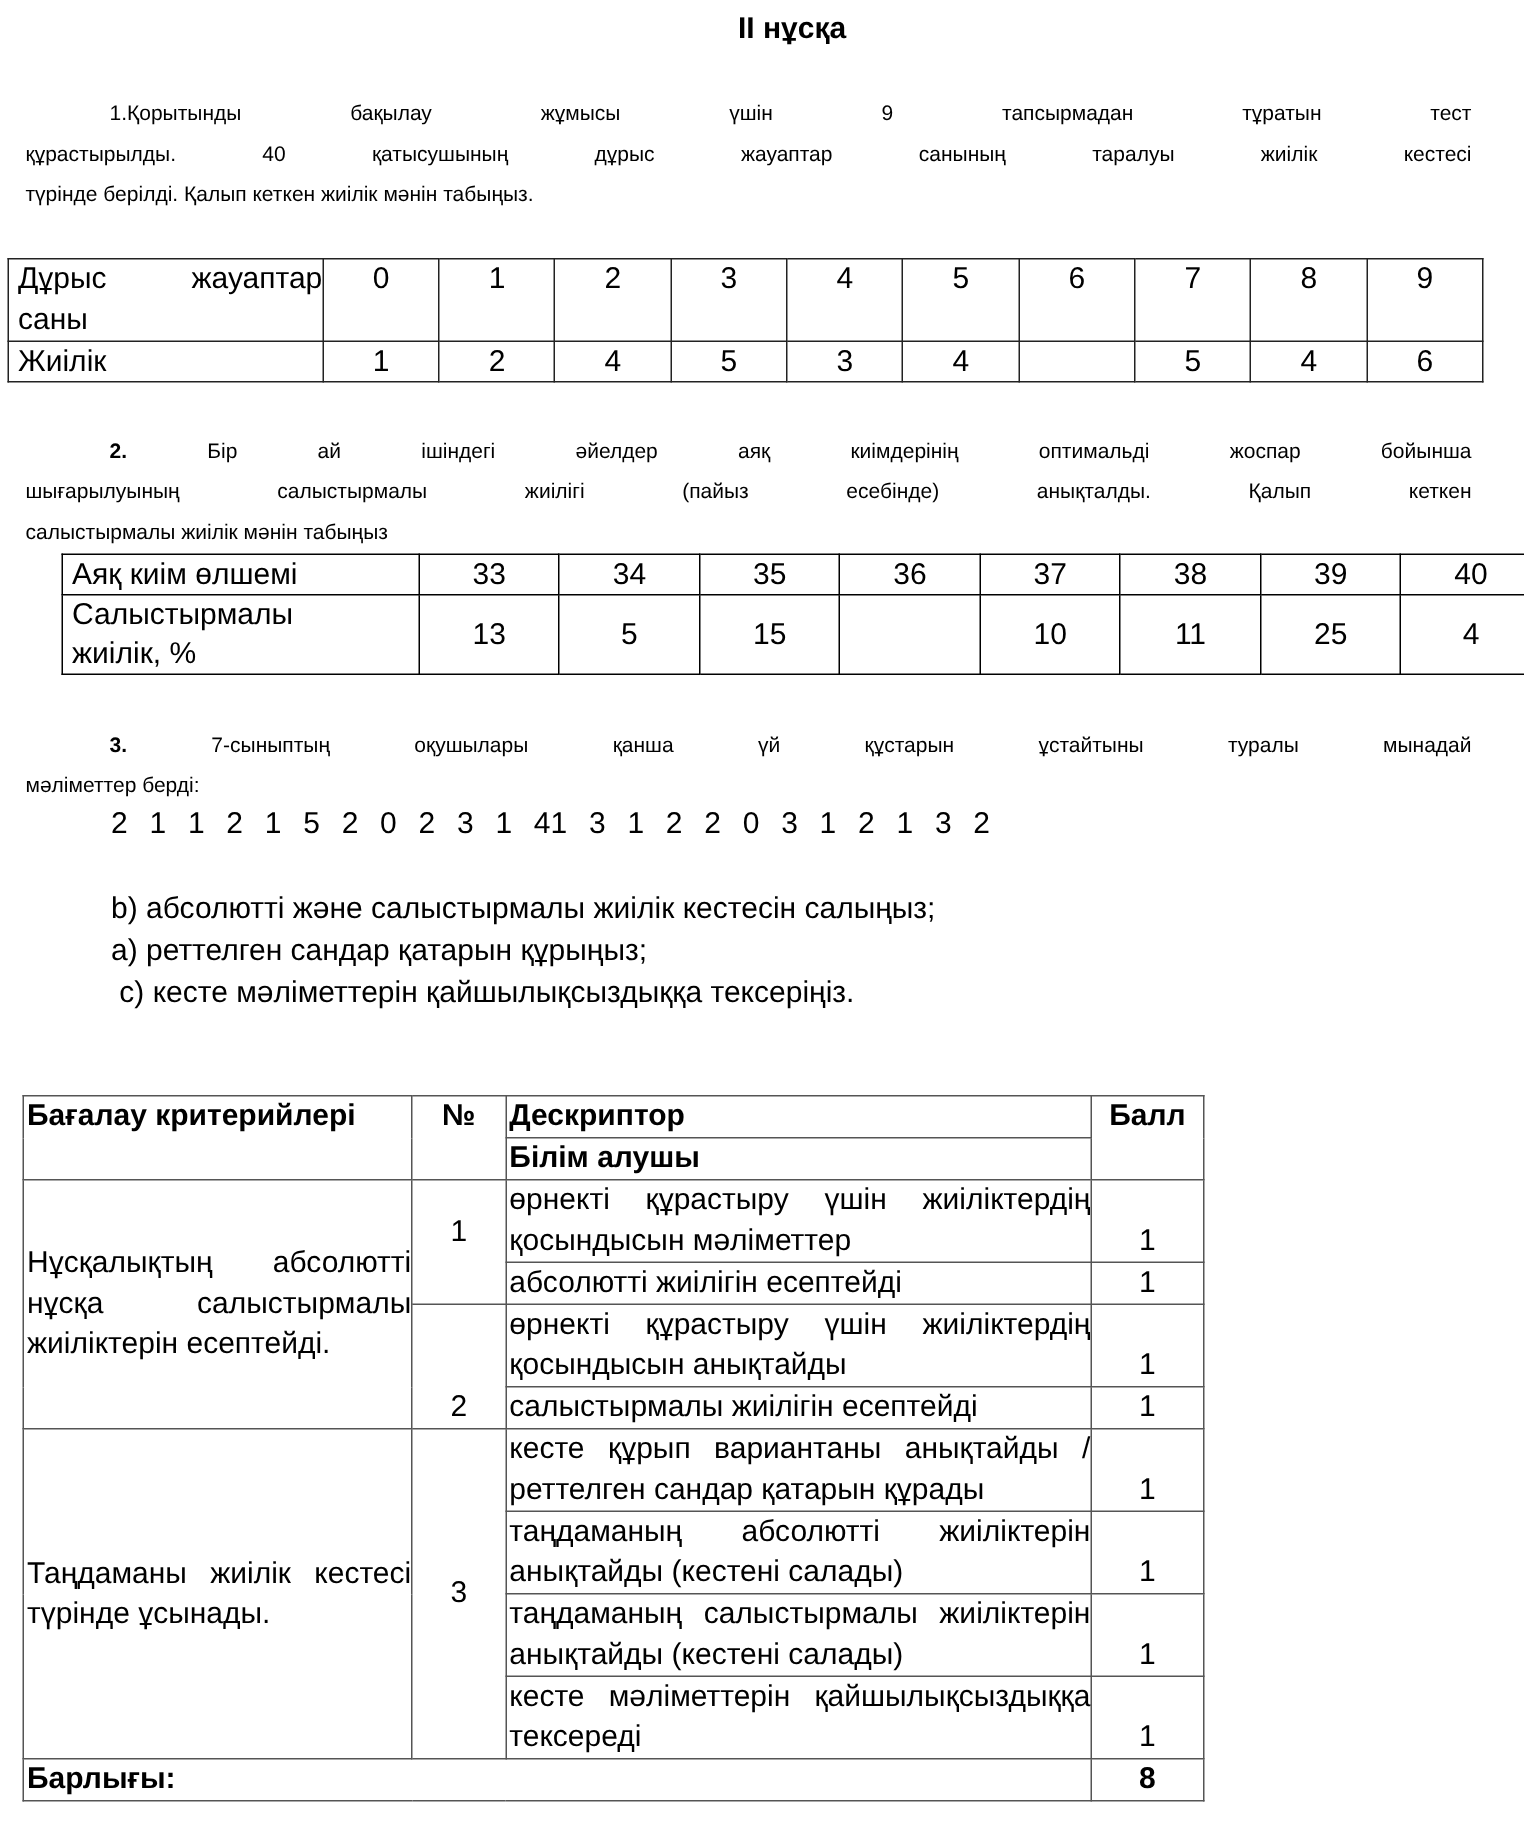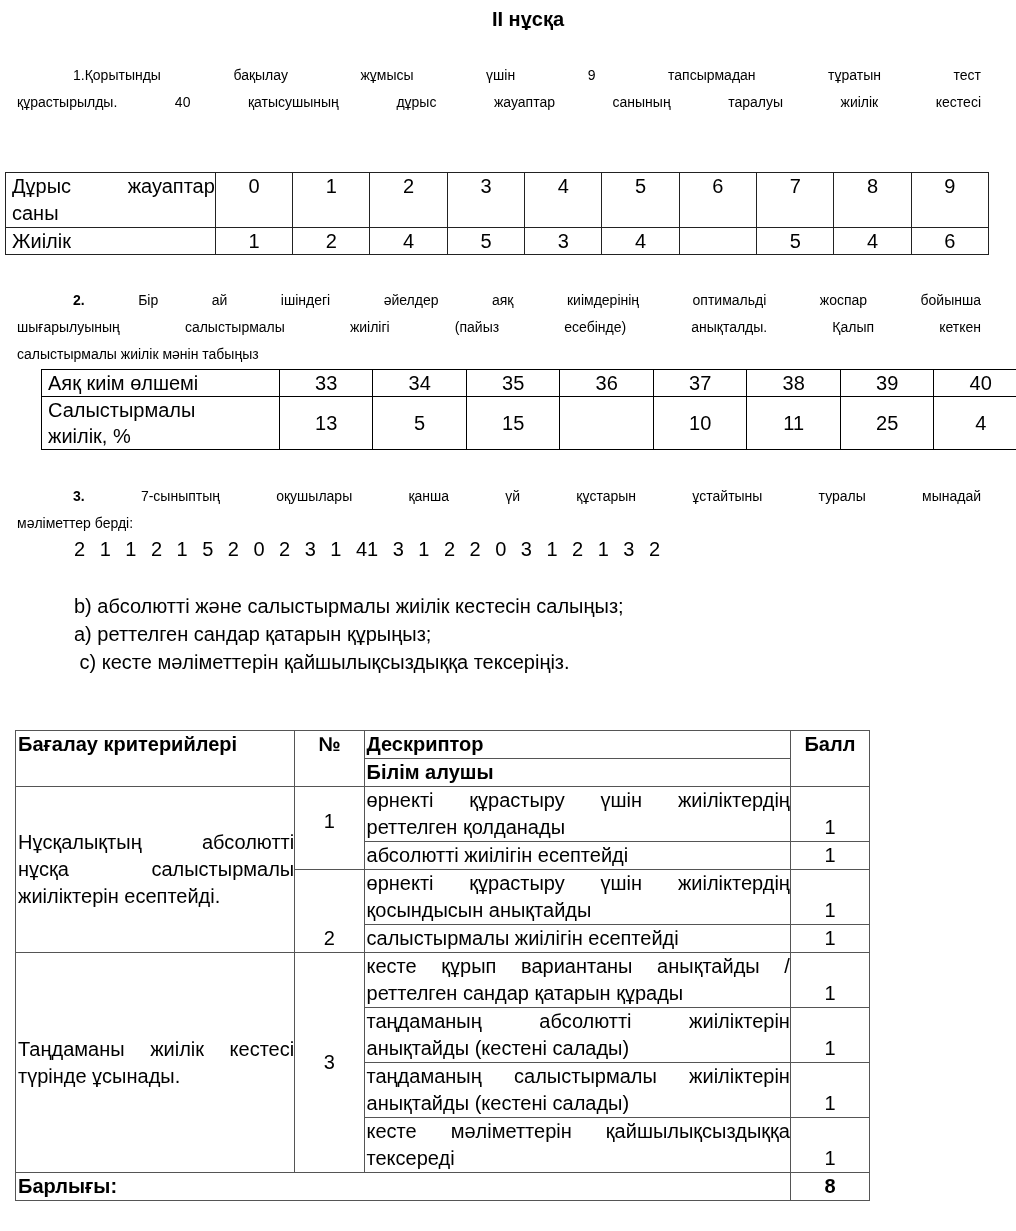--- a/index.html
+++ b/index.html
@@ -14,39 +14,40 @@
   b { font-weight: bold; }
 
   table { border-collapse: collapse; position: absolute; font-size: 20px; }
   td { border: 1.5px solid #000; padding: 0 0 0 6px; vertical-align: top; line-height: 26px; }
   td.c { text-align: center; padding: 0; }
   td.m { vertical-align: middle; }
 
   #t1 { left: 5px; top: 172px; width: 984px; }
   #t1 td { border-color: #222; }
   #t2 { left: 5px; top: 369px; width: 987px; margin-left: 36px; }
-  #t3 { left: 15px; top: 730px; width: 855px; }
+  #t3 { left: 15px; top: 730px; width: 788px; }
   #t3 td { border: 1.5px solid #555; padding-left: 2px; line-height: 27px; }
   #t3 td.c { padding: 0; }
   .just { text-align: justify; text-align-last: justify; }
   .just.endl { text-align-last: left; }
   .dline { display: block; }
 
   .list { left: 74px; font-size: 20px; line-height: 28px; }
   .numbers { left: 74px; top: 538px; font-size: 20px; word-spacing: 0; }
   .numbers span { display: inline-block; margin-right: 14.5px; }
 </style>
 </head>
 <body>
 
 <div class="abs title">II нұсқа</div>
 
 <div class="abs para" style="top:62px;">
   <div class="just"><span class="indent"></span><span>1.Қорытынды бақылау жұмысы үшін 9 тапсырмадан тұратын тест</span></div>
   <div class="just"><span>құрастырылды. 40 қатысушының дұрыс жауаптар санының таралуы жиілік кестесі</span></div>
+  <div><span>түрінде берілді. Қалып кеткен жиілік мәнін табыңыз.</span></div>
 </div>
 
 <table id="t1">
   <colgroup>
     <col style="width:210px">
     <col span="10" style="width:77.4px">
   </colgroup>
   <tbody>
       <tr>
     <td class="just endl" style="line-height:27px;">
@@ -155,21 +156,21 @@
 
   <tr>
     <td rowspan="4" class="m">
       <span class="dline just">Нұсқалықтың абсолютті</span>
       <span class="dline just">нұсқа салыстырмалы</span>
       <span class="dline">жиіліктерін есептейді.</span>
     </td>
     <td rowspan="2" class="c" style="vertical-align:middle;padding-bottom:14px;">1</td>
     <td>
       <span class="dline just">өрнекті құрастыру үшін жиіліктердің</span>
-      <span class="dline">реттелген қолданады</span>
+      <span class="dline">қосындысын мәліметтер</span>
     </td>
     <td class="c" style="vertical-align:bottom;">1</td>
   </tr>
   <tr>
     <td>абсолютті жиілігін есептейді</td>
     <td class="c">1</td>
   </tr>
   <tr>
     <td rowspan="2" class="c" style="vertical-align:bottom;">2</td>
     <td>

